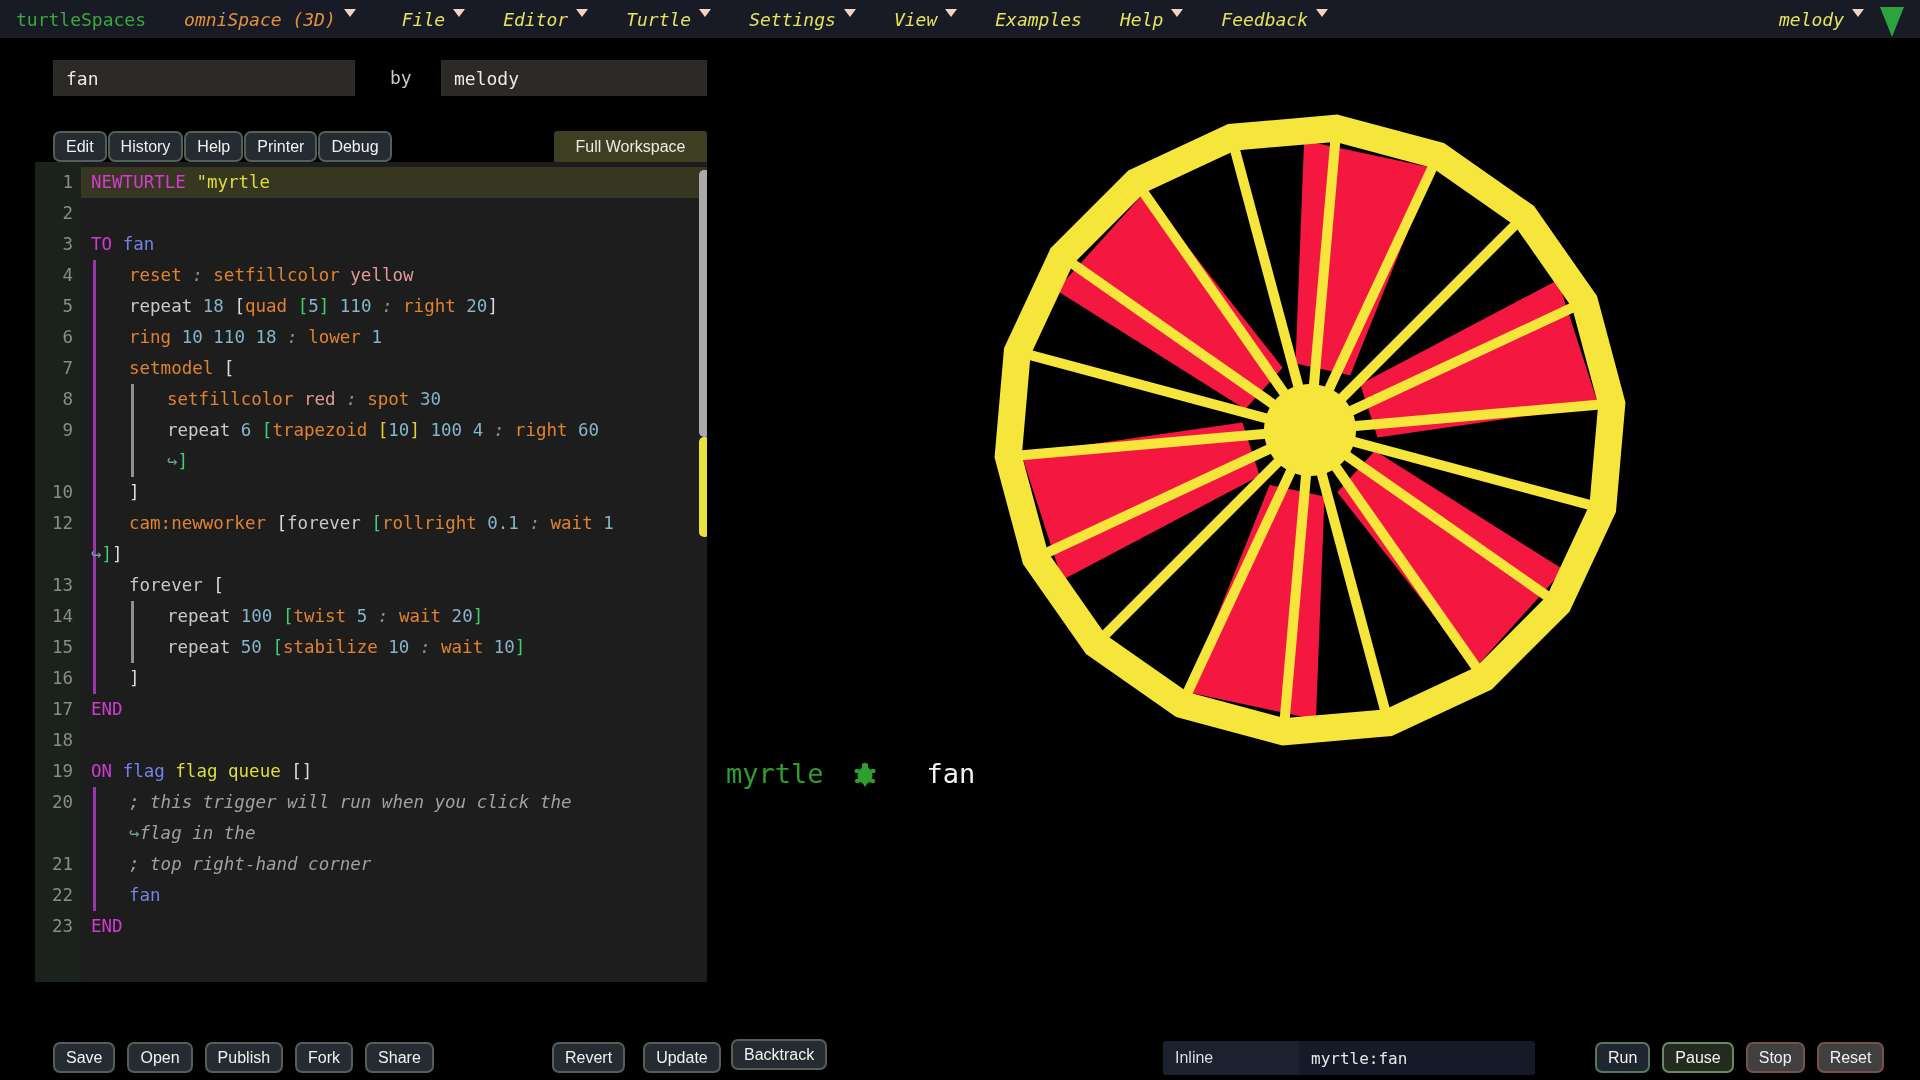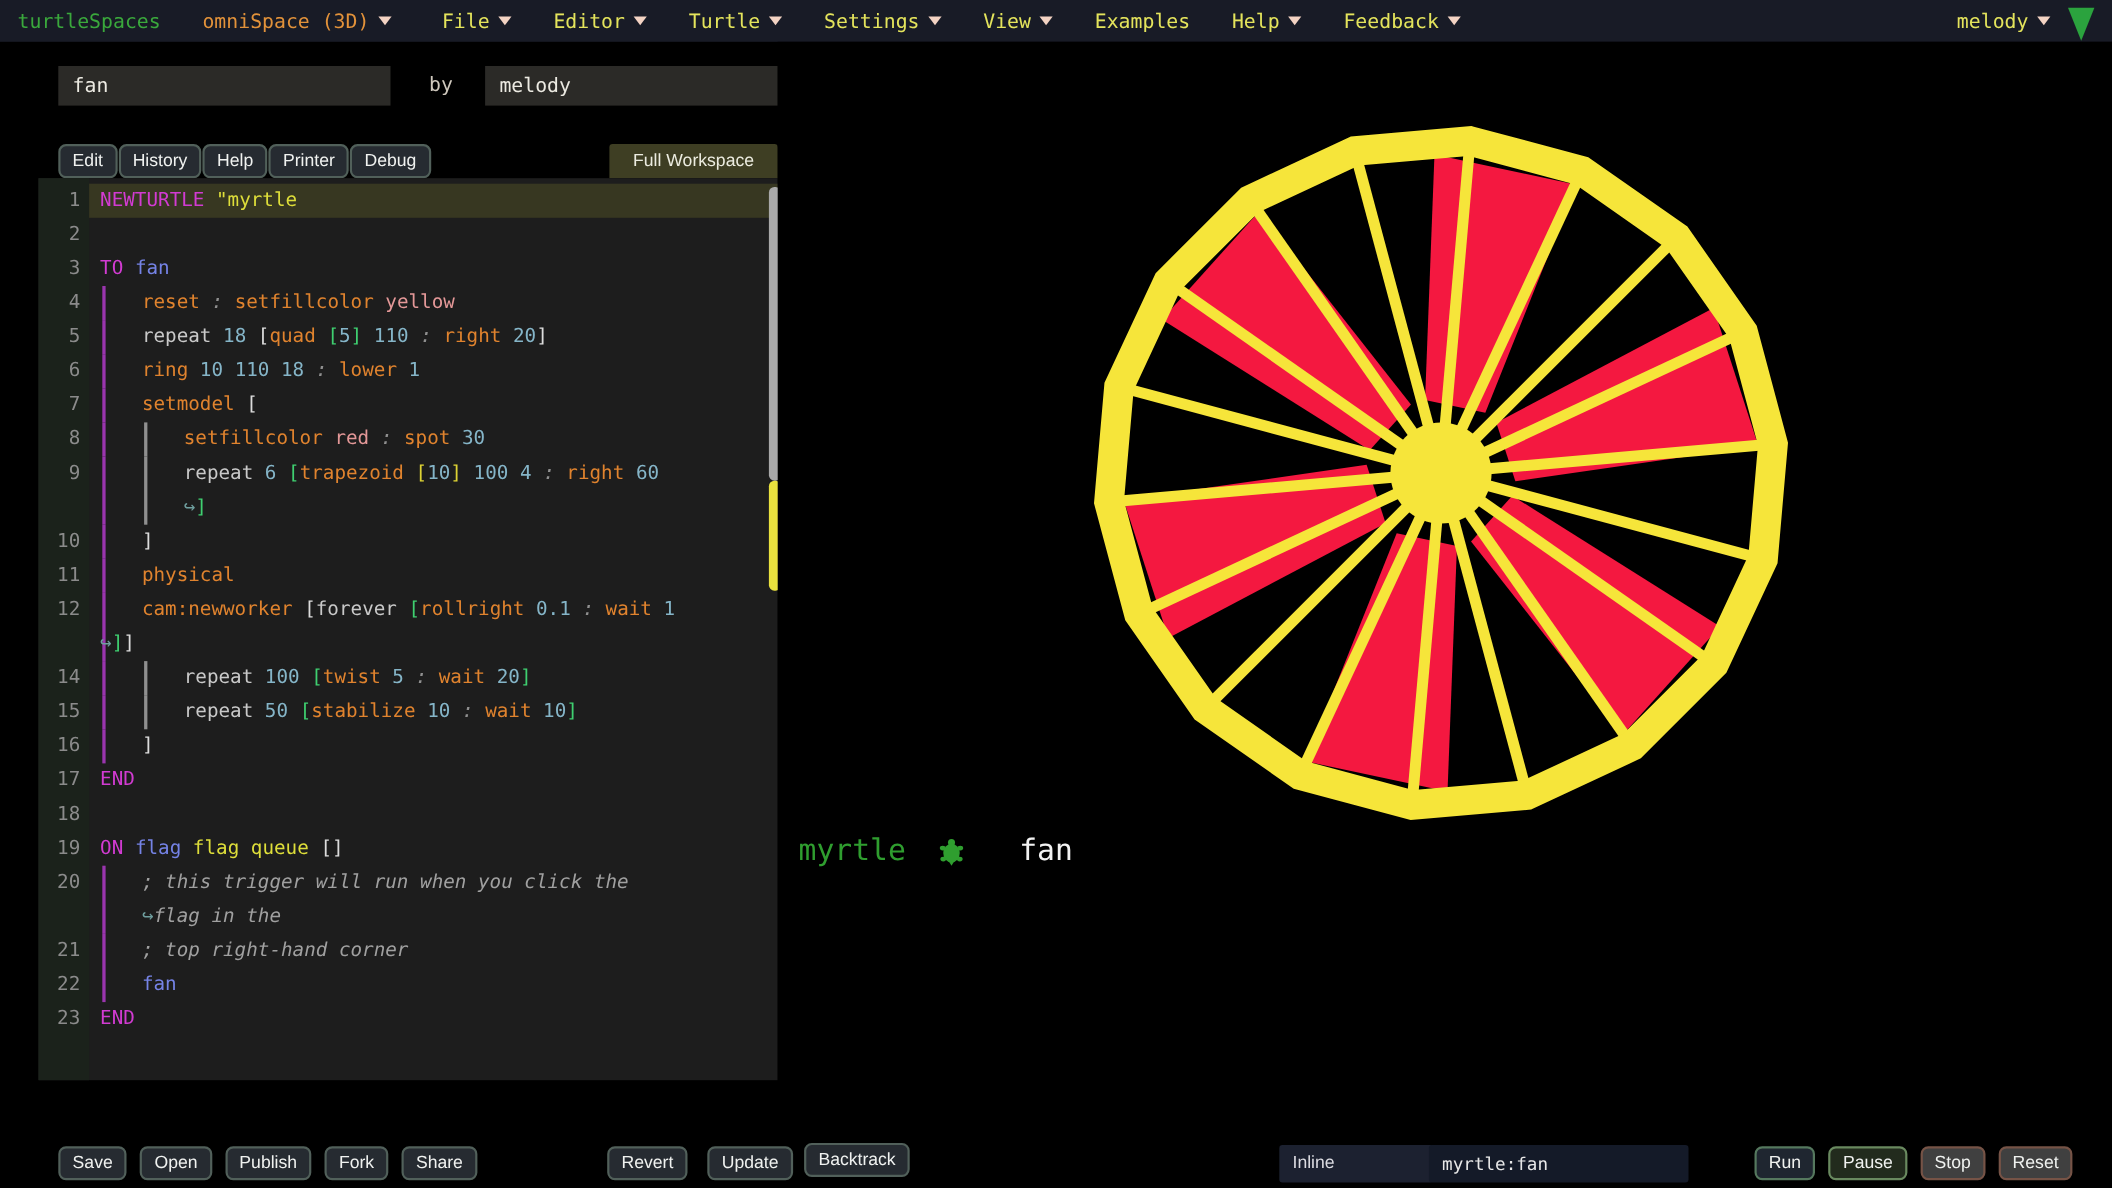--- a/index.html
+++ b/index.html
@@ -4,21 +4,21 @@
 <style>
   * { margin:0; padding:0; box-sizing:border-box; }
   html,body { width:1920px; height:1080px; background:#000; overflow:hidden; position:relative;
               font-family:"Liberation Sans",sans-serif; }
 
   
   .menubar { position:absolute; left:0; top:0; width:1920px; height:38px; background:#181b26;
              display:flex; align-items:center; padding:0 16px;
              font-family:"DejaVu Sans Mono",monospace; font-size:18px; }
   .brand { color:#3aa83c; margin-right:38px; }
-  .mitem { display:flex; align-items:center; gap:8px; margin-right:38px; color:#e4e45c; cursor:default; }
+  .mitem { display:flex; gap:8px; margin-right:38px; color:#e4e45c; cursor:default;font-style:italic; }
   .mitem.orange { color:#e2923a; margin-right:46px; }
   .caret { width:0; height:0; border-left:6px solid transparent; border-right:6px solid transparent;
            border-top:8px solid #f3d3c3; }
   .mspacer { flex:1; }
   .user { margin-right:16px; }
   .corner-tri { width:0; height:0; border-top:30px solid #2ba33e;
                 border-left:12px solid transparent; border-right:12px solid transparent; margin-top:6px; }
 
   
   .inp { position:absolute; top:60px; height:36px; background:#2b2a27; border:none; color:#eceae2;
@@ -219,32 +219,32 @@
         </div>
       </div>
       <div class="cl">
         <div class="gut">10</div>
         <div class="body">
           <div class="guide p"></div>
           <div class="vrow" style="padding-left: 48px;"><span class="tk-b1">]</span></div>
         </div>
       </div>
       <div class="cl">
-        <div class="gut">11</div>
-        <div class="body">
-          <div class="guide p"></div>
-          <div class="vrow" style="padding-left: 48px;"><span class="tk-pr">physical</span></div>
-        </div>
-      </div>
-      <div class="cl">
         <div class="gut">12</div>
         <div class="body">
           <div class="guide p"></div>
           <div class="vrow" style="padding-left: 48px;"><span class="tk-pr">cam:newworker</span><span class="tk-pl"> </span><span class="tk-b1">[</span><span class="tk-ct">forever</span><span class="tk-pl"> </span><span class="tk-b2">[</span><span class="tk-pr">rollright</span><span class="tk-pl"> </span><span class="tk-num">0.1</span><span class="tk-pl"> </span><span class="tk-sep">:</span><span class="tk-pl"> </span><span class="tk-pr">wait</span><span class="tk-pl"> </span><span class="tk-num">1</span></div>
           <div class="vrow" style="padding-left: 10px;"><span class="tk-arr">↪</span><span class="tk-b2">]</span><span class="tk-b1">]</span></div>
+        </div>
+      </div>
+      <div class="cl">
+        <div class="gut">13</div>
+        <div class="body">
+          <div class="guide p"></div>
+          <div class="vrow" style="padding-left: 48px;"><span class="tk-ct">forever</span><span class="tk-pl"> </span><span class="tk-b1">[</span></div>
         </div>
       </div>
       <div class="cl">
         <div class="gut">14</div>
         <div class="body">
           <div class="guide p"></div>
           <div class="guide g"></div>
           <div class="vrow" style="padding-left: 86px;"><span class="tk-ct">repeat</span><span class="tk-pl"> </span><span class="tk-num">100</span><span class="tk-pl"> </span><span class="tk-b2">[</span><span class="tk-pr">twist</span><span class="tk-pl"> </span><span class="tk-num">5</span><span class="tk-pl"> </span><span class="tk-sep">:</span><span class="tk-pl"> </span><span class="tk-pr">wait</span><span class="tk-pl"> </span><span class="tk-num">20</span><span class="tk-b2">]</span></div>
         </div>
       </div>

